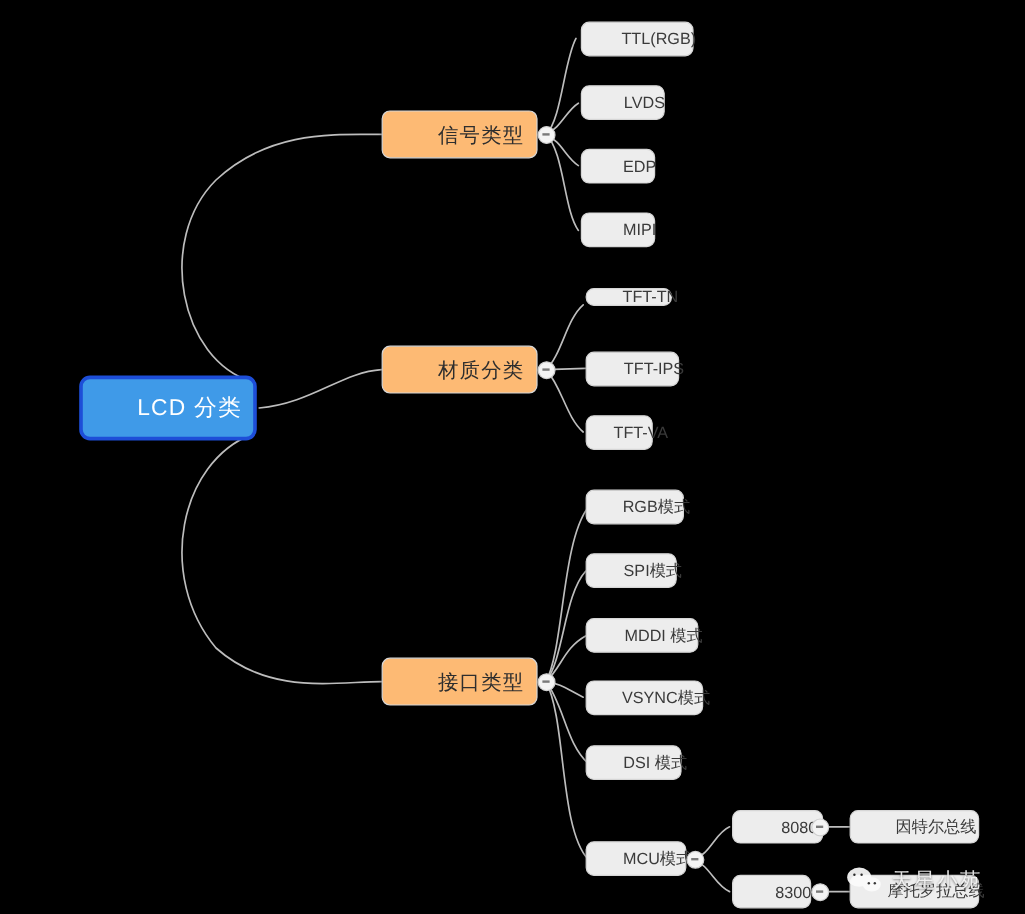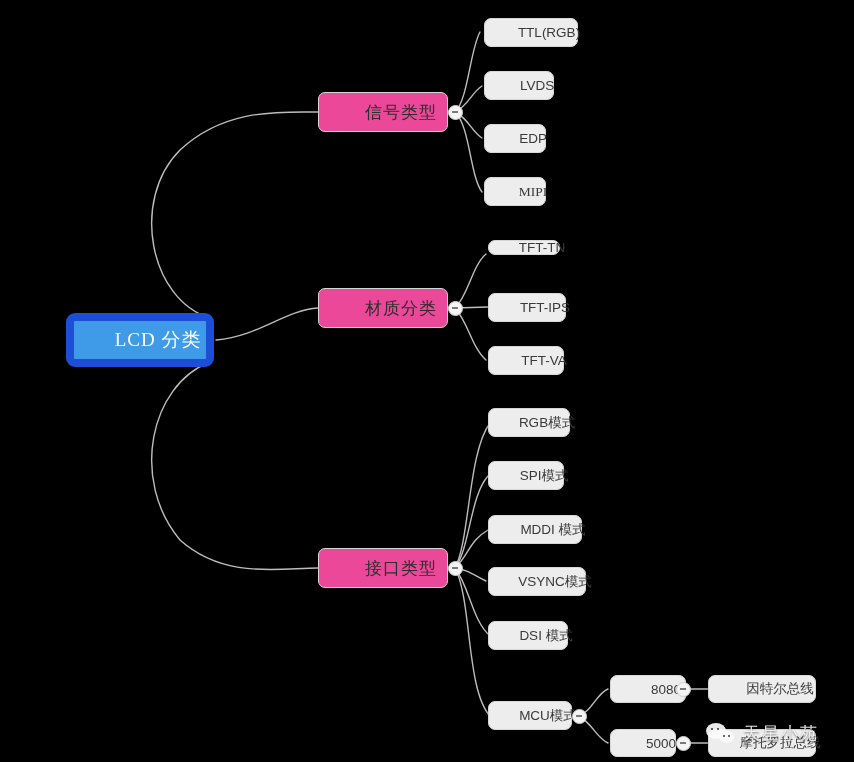--- a/index.html
+++ b/index.html
@@ -8,25 +8,25 @@
   #stage{position:relative;width:854px;height:762px;background:#000;}
   svg#edges{position:absolute;left:0;top:0;width:854px;height:762px;}
 
   .node{position:absolute;box-sizing:border-box;display:flex;
         align-items:center;justify-content:center;
         border-radius:7px;white-space:nowrap;padding-left:36px;}
 
   .node.child{background:#ededed;color:#3a3a3a;font-size:13.5px;
               border:1px solid #d6d6d6;
               box-shadow:0 1px 2px rgba(0,0,0,.45);}
-  .node.branch{background:#ec4899;color:#2e2e2e;font-size:17px;
+  .node.branch{background:#fdba74;color:#2e2e2e;font-size:17px;
                border:1px solid #d6d6d6;letter-spacing:1px;
                box-shadow:0 1px 2px rgba(0,0,0,.45);}
   .node.root{background:#3f9ae8;color:#fff;font-size:19px;
-             border:8px solid #1d4ed8;border-radius:9px;letter-spacing:1px;font-family:Liberation Serif, serif;}
+             border:3px solid #1d4ed8;border-radius:9px;letter-spacing:1px;}
 
   .dot{position:absolute;width:13px;height:13px;border-radius:50%;
        background:#f4f4f4;border:1px solid #cfcfcf;}
   .dot::after{content:"";position:absolute;left:2.5px;top:5px;
               width:6px;height:1.5px;background:#7a7a7a;}
 
   #watermark{position:absolute;display:flex;align-items:center;gap:7px;
              pointer-events:none;opacity:.93;}
   #wm-text{font-size:17px;color:#f2f2f2;letter-spacing:2px;
            text-shadow:0 1px 2px rgba(0,0,0,.6);}
@@ -74,45 +74,45 @@
   </svg>
 
   <div class="node root" style="left:66px;top:313px;width:148px;height:54px;">LCD 分类</div>
 
   <div class="node branch" style="left:318px;top:92px;width:130px;height:40px;">信号类型</div>
   <div class="dot" style="left:448px;top:105px;"></div>
 
   <div class="node child" style="left:484px;top:18px;width:94px;height:29px;">TTL(RGB)</div>
   <div class="node child" style="left:484px;top:71px;width:70px;height:29px;">LVDS</div>
   <div class="node child" style="left:484px;top:124px;width:62px;height:29px;">EDP</div>
-  <div class="node child" style="left:484px;top:177px;width:62px;height:29px;font-family:Liberation Serif, serif;">MIPI</div>
+  <div class="node child" style="left:484px;top:177px;width:62px;height:29px;">MIPI</div>
 
   <div class="node branch" style="left:318px;top:288px;width:130px;height:40px;">材质分类</div>
   <div class="dot" style="left:448px;top:301px;"></div>
 
   <div class="node child" style="left:488px;top:240px;width:72px;height:15px;">TFT-TN</div>
   <div class="node child" style="left:488px;top:293px;width:78px;height:29px;">TFT-IPS</div>
-  <div class="node child" style="left:488px;top:346px;width:76px;height:29px;text-align:right;">TFT-VA</div>
+  <div class="node child" style="left:488px;top:346px;width:56px;height:29px;text-align:right;">TFT-VA</div>
 
   <div class="node branch" style="left:318px;top:548px;width:130px;height:40px;">接口类型</div>
   <div class="dot" style="left:448px;top:561px;"></div>
 
   <div class="node child" style="left:488px;top:408px;width:82px;height:29px;">RGB模式</div>
   <div class="node child" style="left:488px;top:461px;width:76px;height:29px;">SPI模式</div>
   <div class="node child" style="left:488px;top:567px;width:98px;height:29px;">VSYNC模式</div>
   <div class="node child" style="left:488px;top:515px;width:94px;height:29px;">MDDI 模式</div>
   <div class="node child" style="left:488px;top:621px;width:80px;height:29px;">DSI 模式</div>
 
   <div class="node child" style="left:488px;top:701px;width:84px;height:29px;">MCU模式</div>
   <div class="dot" style="left:572px;top:709px;"></div>
 
   <div class="node child" style="left:610px;top:675px;width:76px;height:28px;">8080</div>
   <div class="dot" style="left:676px;top:682px;"></div>
 
-  <div class="node child" style="left:610px;top:729px;width:66px;height:28px;">5000</div>
+  <div class="node child" style="left:610px;top:729px;width:66px;height:28px;">8300</div>
   <div class="dot" style="left:676px;top:736px;"></div>
 
   <div class="node child" style="left:708px;top:675px;width:108px;height:28px;">因特尔总线</div>
   <div class="node child" style="left:708px;top:729px;width:108px;height:28px;">摩托罗拉总线</div>
 
   <div id="watermark" style="left:706px;top:722px;">
     <div id="wm-logo">
       <div class="b1"></div>
       <div class="b2"></div>
       <i style="left:5px;top:5px;"></i>

